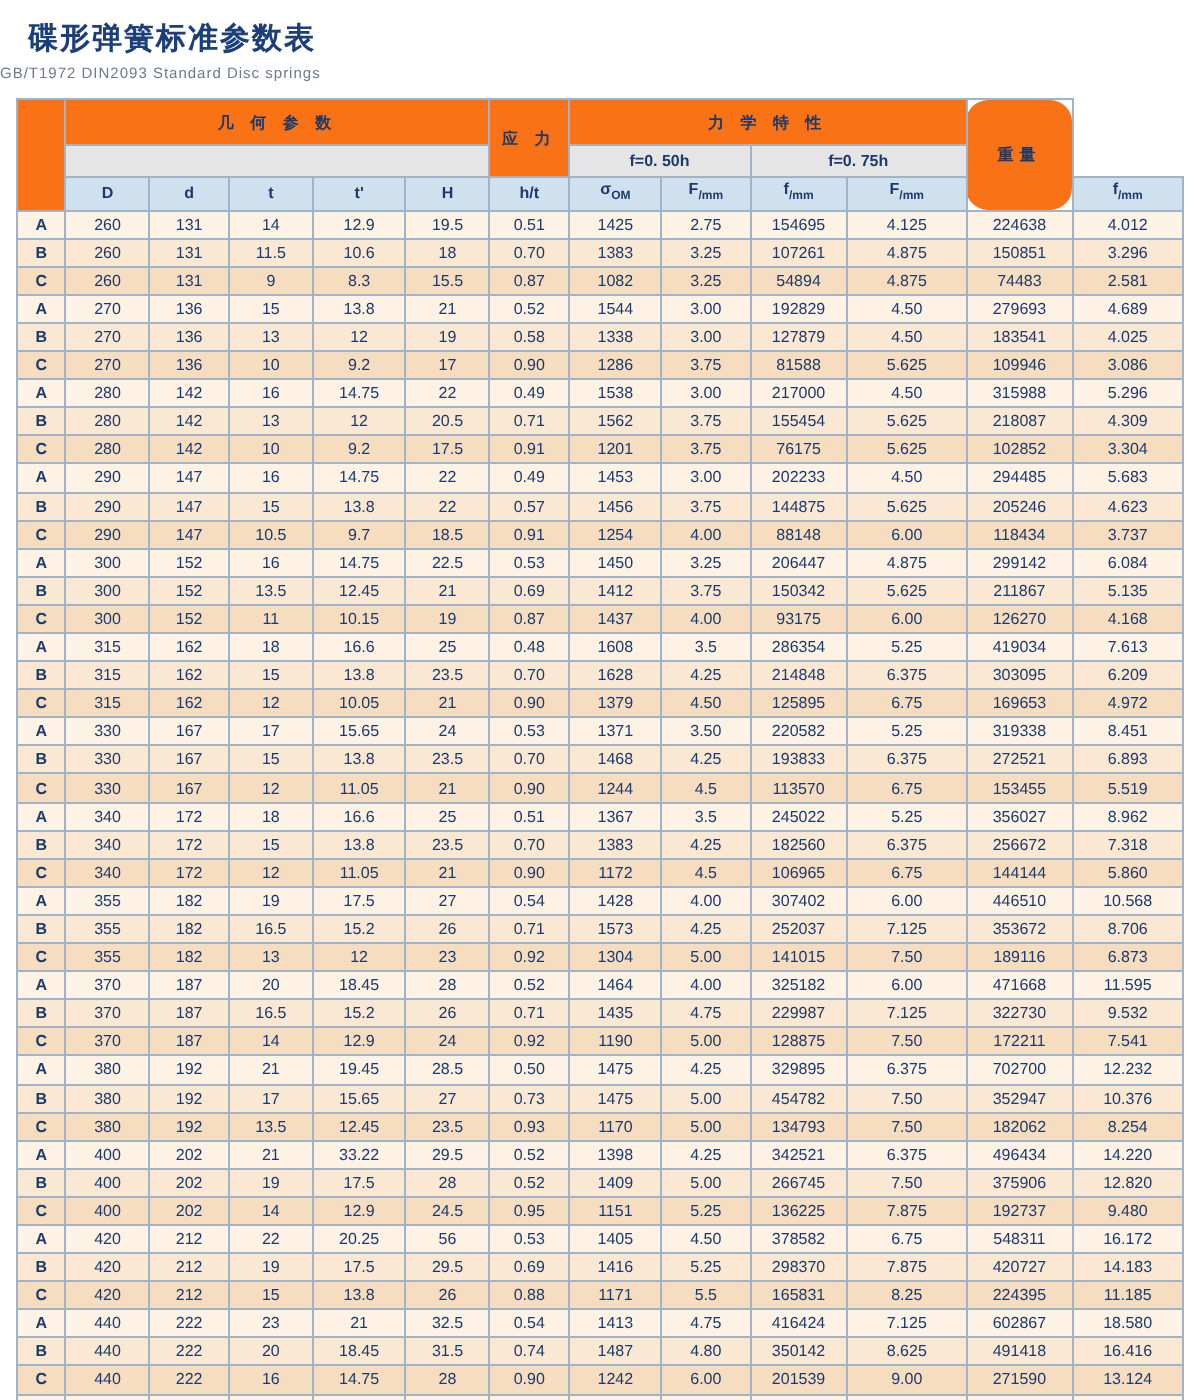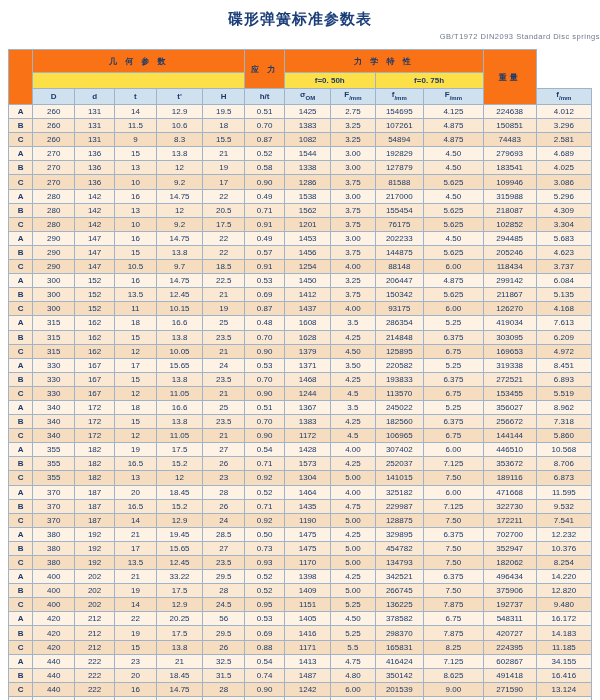--- a/index.html
+++ b/index.html
@@ -5,29 +5,29 @@
   html,body{margin:0;padding:0;}
   body{
     width:600px;height:700px;
     background:#ffffff;
     font-family:"Liberation Sans", sans-serif;
     color:#1b3a6b;
     overflow:hidden;
   }
   .page{position:relative;width:600px;height:700px;}
   .title{
-    text-align:center;
     font-size:15px;
     font-weight:bold;
     color:#1c3f7a;
     padding-top:10px;
     letter-spacing:1px;
+    padding-left:14px;
   }
   .subtitle{
-    text-align:right;
+    text-align:left;
     font-size:7.5px;
     color:#6b7a8d;
     margin-top:3px;
     letter-spacing:0.5px;
   }
   table.main{
     border-collapse:collapse;
     width:584px;
     margin:8px auto 0 auto;
     table-layout:fixed;
@@ -43,35 +43,36 @@
     white-space:nowrap;
   }
   .hdr1 td{
     background:#f97316;
     font-weight:bold;
     font-size:11px;
     height:22px;
     letter-spacing:3px;
   }
   .hdr2 td{
-    background:#fde047;
+    background:#e5e5e5;
     font-weight:bold;
     font-size:9px;
     height:15px;
   }
   .hdr3 td{
     background:#cfe0ef;
     font-size:8px;
     height:15px;
     font-weight:bold;
   }
   .vert{
     letter-spacing:2px;
     font-weight:bold;
     font-size:11px;
+    border-radius:11px;
   }
   tbody tr td{height:13.1px;}
   tr.rA td{background:#fdf2e4;}
   tr.rB td{background:#fbe8d2;}
   tr.rC td{background:#f7ddc0;}
   tbody tr td:first-child{font-weight:bold;}
   .sub{font-size:6px;vertical-align:sub;}
   .c-grp{background:#cfe0ef;}
 </style>
 </head>
@@ -716,21 +717,21 @@
           <td>222</td>
           <td>23</td>
           <td>21</td>
           <td>32.5</td>
           <td>0.54</td>
           <td>1413</td>
           <td>4.75</td>
           <td>416424</td>
           <td>7.125</td>
           <td>602867</td>
-          <td>34.155</td>
+          <td>18.580</td>
         </tr>
         <tr class="rB">
           <td>B</td>
           <td>440</td>
           <td>222</td>
           <td>20</td>
           <td>18.45</td>
           <td>31.5</td>
           <td>0.74</td>
           <td>1487</td>

